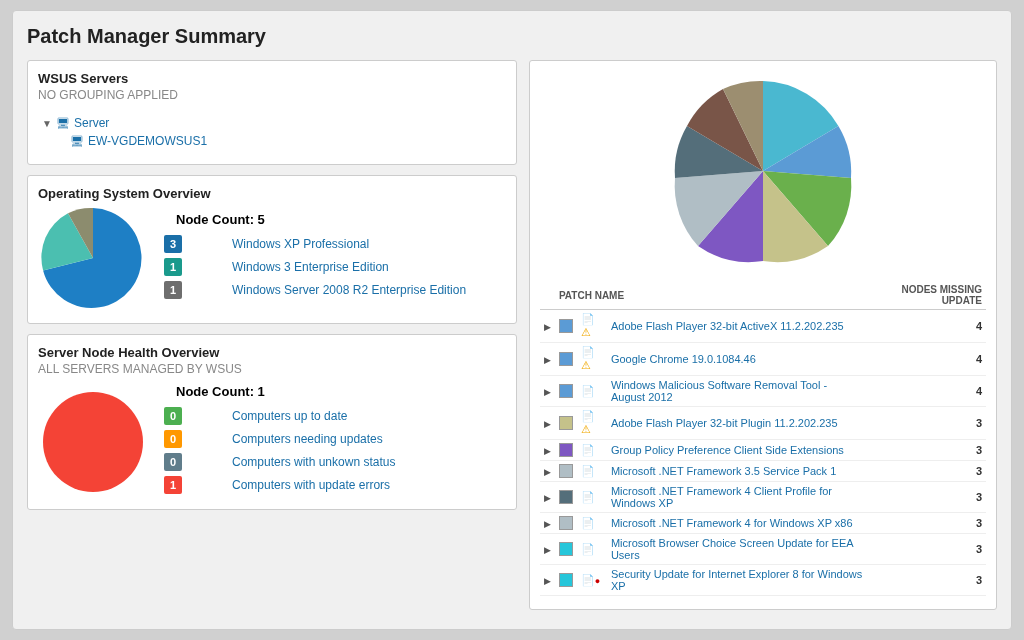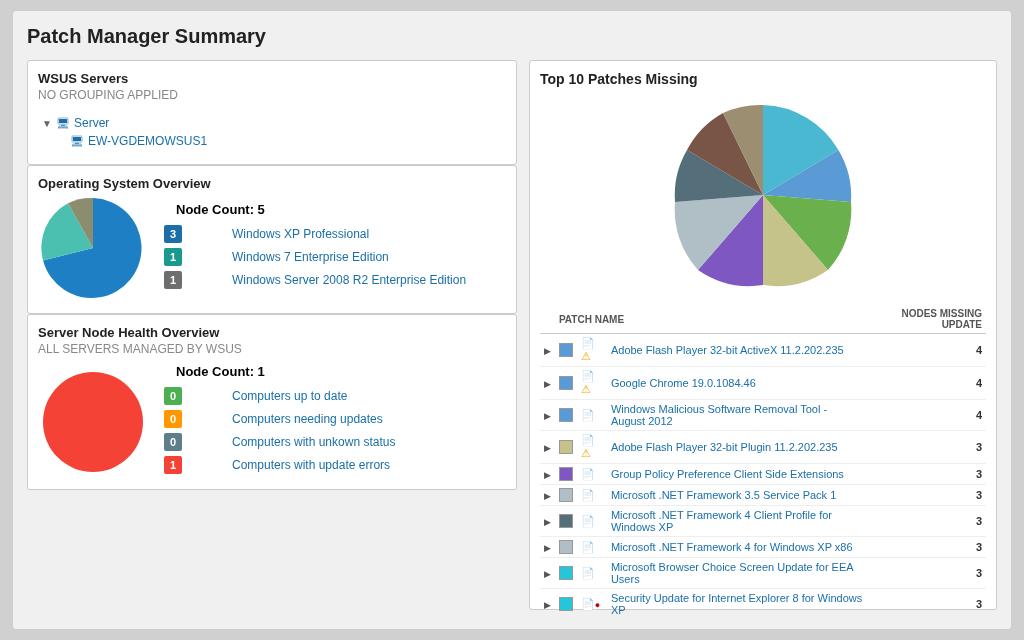--- a/index.html
+++ b/index.html
@@ -29,20 +29,21 @@
       margin-bottom: 12px;
     }
     .content-row {
       display: flex;
       gap: 12px;
       height: calc(100% - 40px);
     }
     .left-col {
       display: flex;
       flex-direction: column;
+      gap: 10px;
       width: 490px;
       flex-shrink: 0;
     }
     .right-col {
       flex: 1;
       background: #fff;
       border: 1px solid #ccc;
       border-radius: 3px;
       padding: 10px;
       display: flex;
@@ -272,21 +273,21 @@
             </svg>
           </div>
           <div class="os-legend">
             <div class="node-count-label">Node Count: 5</div>
             <div class="legend-item">
               <div class="legend-badge" style="background:#1a6fa8;">3</div>
               <span class="legend-text">Windows XP Professional</span>
             </div>
             <div class="legend-item">
               <div class="legend-badge" style="background:#1a9a8c;">1</div>
-              <span class="legend-text">Windows 7 Enterprise Edition</span>
+              <span class="legend-text">Windows 3 Enterprise Edition</span>
             </div>
             <div class="legend-item">
               <div class="legend-badge" style="background:#6e6e6e;">1</div>
               <span class="legend-text">Windows Server 2008 R2 Enterprise Edition</span>
             </div>
           </div>
         </div>
       </div>
 
       <div class="panel">
@@ -316,21 +317,20 @@
               <div class="health-badge" style="background:#f44336;">1</div>
               <span class="legend-text">Computers with update errors</span>
             </div>
           </div>
         </div>
       </div>
 
     </div>
 
     <div class="right-col">
-      <div class="right-col-title">Top 10 Patches Missing</div>
 
       <div class="pie-top-container">
         <svg width="200" height="200" viewBox="0 0 200 200">
 
           <path d="M100,100 L100,10 A90,90 0 0,1 175.4,55 Z" fill="#4ab8d0"></path>
 
           <path d="M100,100 L175.4,55 A90,90 0 0,1 188,107 Z" fill="#5b9bd5"></path>
 
           <path d="M100,100 L188,107 A90,90 0 0,1 165,175 Z" fill="#6ab04c"></path>
 

